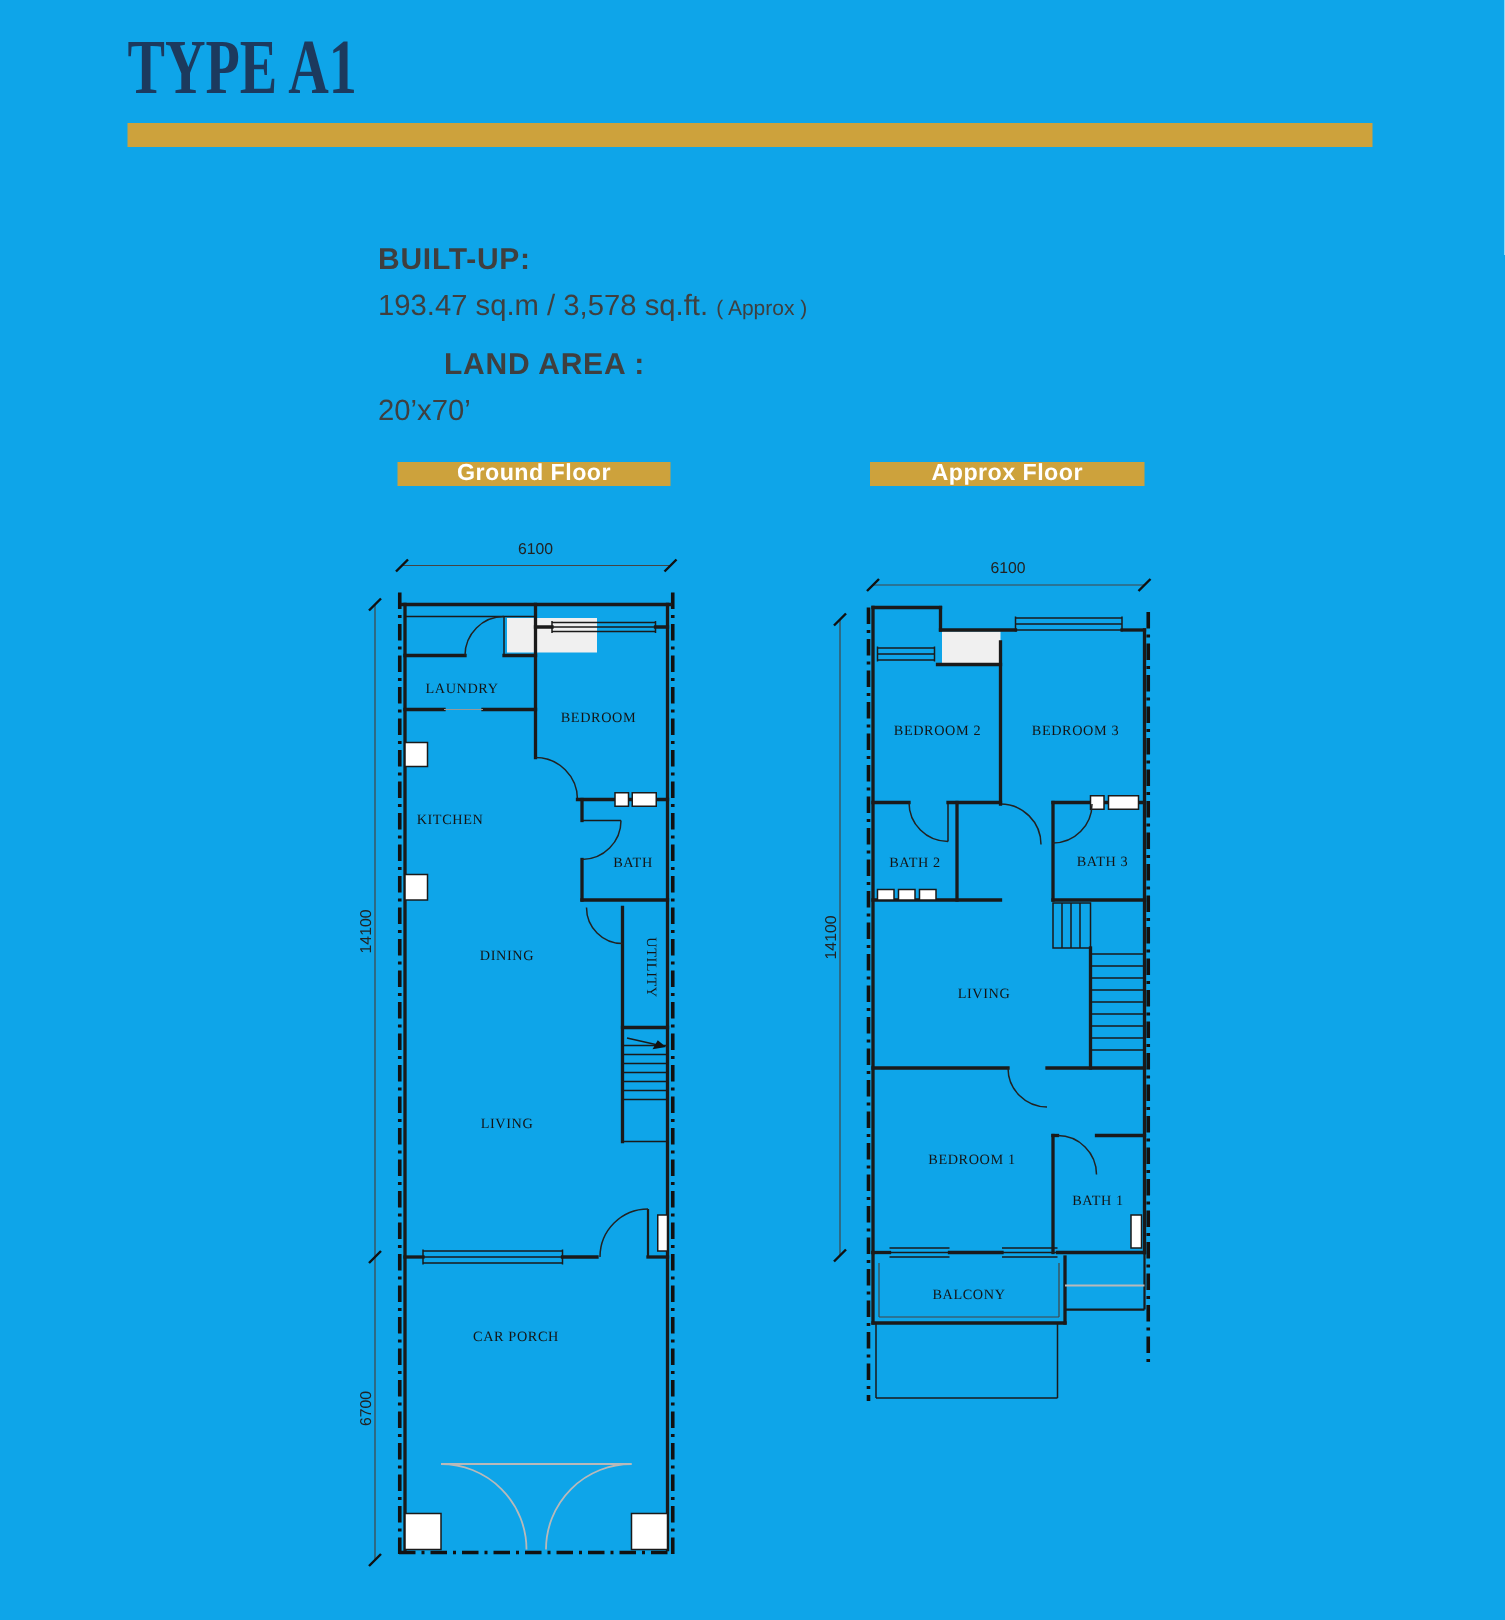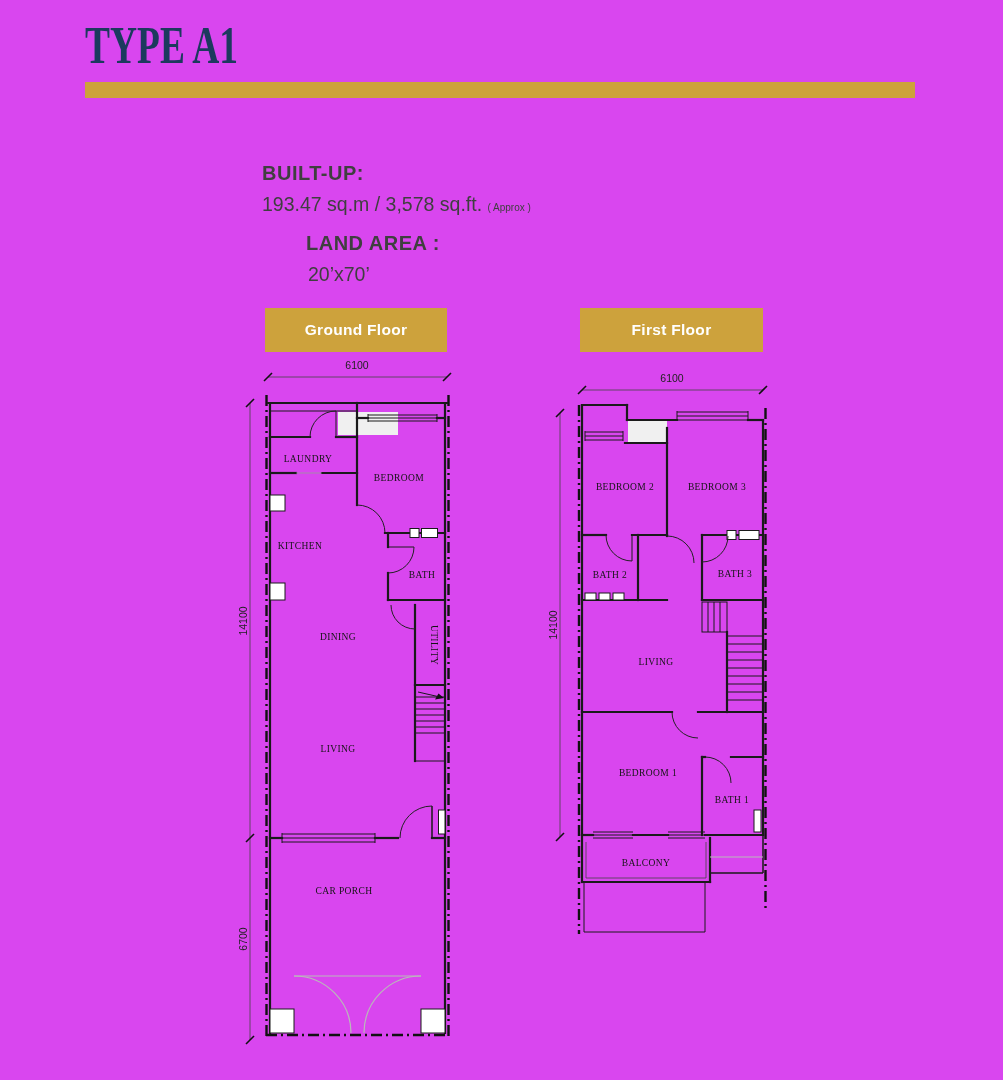--- a/index.html
+++ b/index.html
@@ -1,26 +1,26 @@
 <!DOCTYPE html>
 <html><head>
 <meta charset="utf-8">
 <style>
   html,body{margin:0;padding:0;background:#fff;}
-  .page{position:relative;width:1003px;height:1080px;background:#d946ef;overflow:hidden;
+  .page{position:relative;width:1003px;height:1080px;background:#0ea5e9;overflow:hidden;
         font-family:"Liberation Sans",sans-serif;text-decoration:underline;}
   .title{position:absolute;left:85px;top:16px;font-family:"Liberation Serif",serif;
          font-weight:bold;font-size:52px;color:#1c3a5e;transform:scaleX(.72);
          transform-origin:left top;white-space:nowrap;letter-spacing:0;}
   .goldbar{position:absolute;left:85px;top:82px;width:830px;height:16px;background:#cda23c;}
-  .spec{position:absolute;left:262px;color:#3f3f3f;white-space:nowrap;}
+  .spec{position:absolute;left:252px;color:#3f3f3f;white-space:nowrap;}
   .spec-label{font-size:20px;font-weight:bold;letter-spacing:.5px;}
   .spec-value{font-size:19.5px;}
-  .approx{font-size:10px;}
-  .tab{position:absolute;top:308px;height:44px;background:#cda23c;color:#ffffff;
+  .approx{font-size:14px;}
+  .tab{position:absolute;top:308px;height:16px;background:#cda23c;color:#ffffff;
        font-weight:bold;font-size:15.5px;display:flex;align-items:center;
        justify-content:center;letter-spacing:.3px;cursor:pointer;}
   #tab-ground{left:265px;width:182px;}
   #tab-first{left:580px;width:183px;}
   .plan{position:absolute;}
   #plan-ground{left:238px;top:355px;width:230px;height:710px;}
   #plan-first{left:548px;top:368px;width:250px;height:580px;}
   .w2{stroke:#1a1a1a;stroke-width:2.2;fill:none;stroke-linecap:square;}
   .w15{stroke:#1a1a1a;stroke-width:1.5;fill:none;}
   .w1{stroke:#1a1a1a;stroke-width:1;fill:none;}
@@ -41,24 +41,24 @@
 
   <div class="title">TYPE A1</div>
   <div class="goldbar"></div>
 
   <div class="spec spec-label" style="top:162px;">BUILT-UP:</div>
   <div class="spec spec-value" style="top:193px;">
     <span>193.47 sq.m / 3,578 sq.ft.</span>
     <span class="approx">( Approx )</span>
   </div>
   <div class="spec spec-label" style="top:232px;margin-left:44px;">LAND AREA :</div>
-  <div class="spec spec-value" style="top:263px;margin-left:46px;">20’x70’</div>
+  <div class="spec spec-value" style="top:263px;">20’x70’</div>
 
   <div class="tab" id="tab-ground">Ground Floor</div>
-  <div class="tab" id="tab-first">First Floor</div>
+  <div class="tab" id="tab-first">Approx Floor</div>
 
   <svg id="plan-ground" class="plan" viewBox="0 0 230 710">
 
     <text class="dlabel" x="119" y="14" text-anchor="middle">6100</text>
     <line class="thin" x1="30" y1="22" x2="209" y2="22"></line>
     <line class="tick" x1="26" y1="26" x2="34" y2="18"></line>
     <line class="tick" x1="205" y1="26" x2="213" y2="18"></line>
     <line class="thin" x1="12" y1="48" x2="12" y2="685"></line>
     <line class="tick" x1="8" y1="52" x2="16" y2="44"></line>
     <line class="tick" x1="8" y1="487" x2="16" y2="479"></line>

